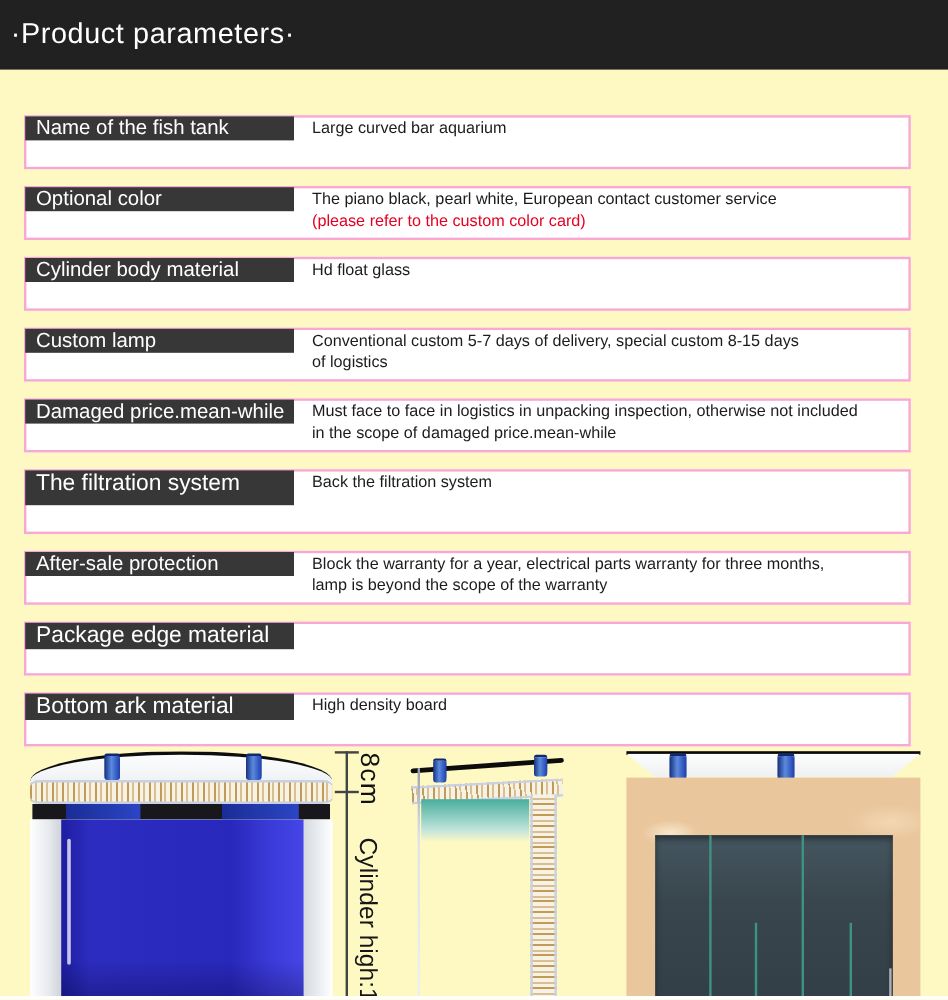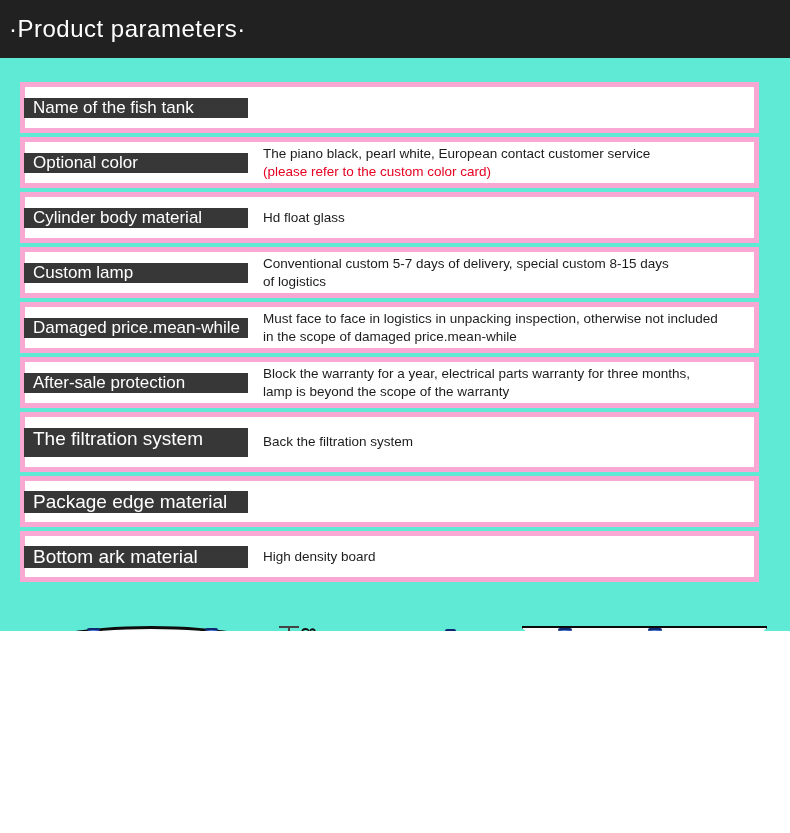--- a/index.html
+++ b/index.html
@@ -1,30 +1,30 @@
 <!DOCTYPE html>
 <html style="--header-bg: #212121; --cell-bg: #373737; --accent-red: #e60021; --aquarium-blue-dark: #1e1ea0; --marble: #eac69c; --teal: #3f9183;"><head>
 <meta charset="utf-8">
 <style>
   html,body{margin:0;padding:0;}
   .page{
-    position:relative;width:790px;height:631px;overflow:hidden;background:#5eead4;
+    position:relative;width:790px;height:830px;overflow:hidden;background:#fef9c3;
     font-family:"Liberation Sans", sans-serif;
   }
   
   .hdr{
     position:absolute;left:0;top:0;width:790px;height:58px;
     background:var(--header-bg,#212121);display:flex;align-items:center;
   }
   .hdr-title{color:#fff;font-size:24px;letter-spacing:.5px;padding-left:9px;}
   
   .tbl{position:absolute;left:20px;top:82px;width:739px;}
   .t-row{
-    display:flex;align-items:center;height:41px;margin-bottom:4px;
-    border:5px solid #f9a8d4;background:#fff;box-sizing:content-box;
+    display:flex;align-items:flex-start;height:41px;margin-bottom:4px;
+    border:2px solid #f9a8d4;background:#fff;box-sizing:content-box;margin-top:14px;
   }
   .t-row--tall{height:50px;}
   .t-label{
     flex:0 0 224px;margin:-1px 0 -1px -1px;
     background:var(--cell-bg,#373737);color:#fff;
     display:flex;align-items:center;
     font-size:17px;padding-left:9px;box-sizing:border-box;
     white-space:nowrap;overflow:hidden;
   }
   .t-label--lg{font-size:19px;}
@@ -133,20 +133,23 @@
 
 <div class="page">
 
   <div class="hdr">
     <div class="hdr-title">·Product parameters·</div>
   </div>
 
   <div class="tbl">
       <div class="t-row">
         <div class="t-label">Name of the fish tank</div>
+        <div class="t-value">
+          <div class="t-line">Large curved bar aquarium</div>
+        </div>
       </div>
       <div class="t-row">
         <div class="t-label">Optional color</div>
         <div class="t-value">
           <div class="t-line">The piano black, pearl white, European contact customer service</div>
           <div class="t-line t-line--red">(please refer to the custom color card)</div>
         </div>
       </div>
       <div class="t-row">
         <div class="t-label">Cylinder body material</div>
@@ -161,31 +164,31 @@
           <div class="t-line">of logistics</div>
         </div>
       </div>
       <div class="t-row">
         <div class="t-label">Damaged price.mean-while</div>
         <div class="t-value">
           <div class="t-line">Must face to face in logistics in unpacking inspection, otherwise not included</div>
           <div class="t-line">in the scope of damaged price.mean-while</div>
         </div>
       </div>
+      <div class="t-row t-row--tall">
+        <div class="t-label t-label--lg">The filtration system</div>
+        <div class="t-value">
+          <div class="t-line">Back the filtration system</div>
+        </div>
+      </div>
       <div class="t-row">
         <div class="t-label">After-sale protection</div>
         <div class="t-value">
           <div class="t-line">Block the warranty for a year, electrical parts warranty for three months,</div>
           <div class="t-line">lamp is beyond the scope of the warranty</div>
-        </div>
-      </div>
-      <div class="t-row t-row--tall">
-        <div class="t-label t-label--lg">The filtration system</div>
-        <div class="t-value">
-          <div class="t-line">Back the filtration system</div>
         </div>
       </div>
       <div class="t-row">
         <div class="t-label t-label--lg">Package edge material</div>
       </div>
       <div class="t-row">
         <div class="t-label t-label--lg">Bottom ark material</div>
         <div class="t-value">
           <div class="t-line">High density board</div>
         </div>

